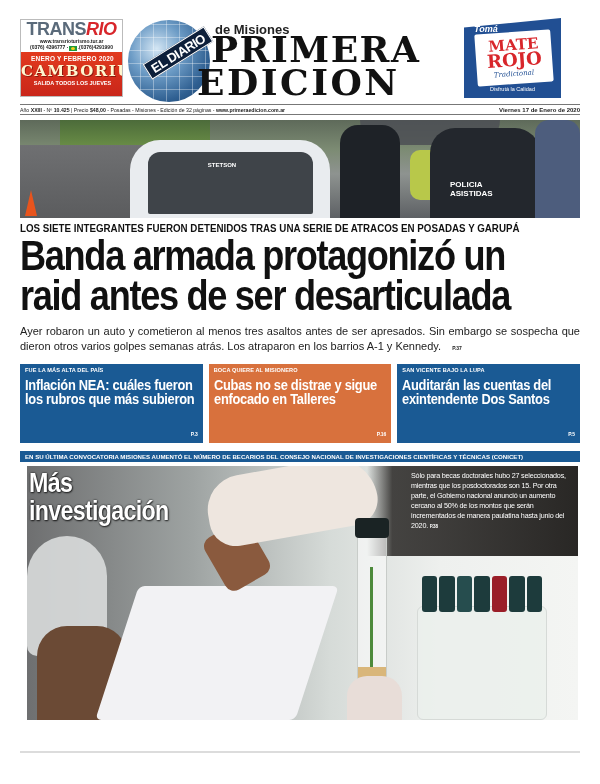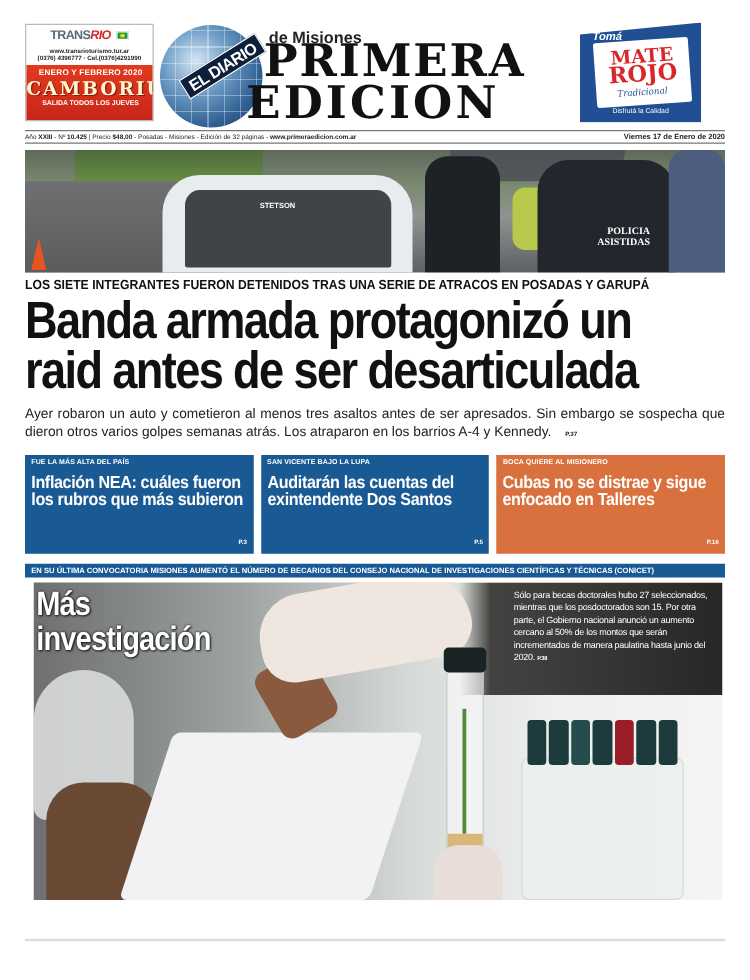--- a/index.html
+++ b/index.html
@@ -4,21 +4,21 @@
 <style>
   * { box-sizing: border-box; margin: 0; padding: 0; }
   html, body { width: 600px; height: 784px; background: #ffffff; overflow: hidden; }
   body { font-family: "Liberation Sans", sans-serif; color: #111; position: relative; }
 
   
   .masthead { position: absolute; left: 0; top: 0; width: 600px; height: 100px; }
 
   .ad-left { position: absolute; left: 20px; top: 19px; width: 103px; height: 78px;
     background: #fff; border: 1px solid #bbb; overflow: hidden; }
-  .ad-left .logo { height: 18px; text-align: center; font-weight: bold; font-size: 10px;
+  .ad-left .logo { height: 18px; text-align: center; font-weight: bold; font-size: 18px;
     letter-spacing: -0.5px; line-height: 18px; position: relative; }
   .ad-left .logo .t1 { color: #5a6a7a; }
   .ad-left .logo .t2 { color: #d8262b; font-style: italic; }
   .ad-left .flag { display: inline-block; width: 10px; height: 7px; background: #1c9a3c; border: 1px solid #fff;
     vertical-align: middle; margin-left: 2px; position: relative; }
   .ad-left .flag::after { content: ""; position: absolute; left: 2px; top: 1px; width: 4px; height: 3px; background: #f5d21a; border-radius: 50%; }
   .ad-left .contact { font-size: 5px; text-align: center; color: #222; line-height: 6px; font-weight: bold; }
   .ad-left .red { position: absolute; left: 0; top: 32px; width: 103px; height: 46px;
     background: linear-gradient(#e23a1e, #c8251a); text-align: center; color: #fff; }
   .ad-left .dates { font-size: 6.5px; font-weight: bold; padding-top: 3px; letter-spacing: 0.2px; }
@@ -73,21 +73,21 @@
   .hero .window { position: absolute; left: 128px; top: 32px; width: 165px; height: 62px; background: #3f4449;
     border-radius: 12px 12px 2px 2px; }
   .hero .sticker { position: absolute; left: 162px; top: 42px; width: 80px; height: 8px; font-size: 6px; color: #fff;
     font-weight: bold; text-align: center; }
   .hero .cone { position: absolute; left: 5px; top: 70px; width: 0; height: 0; border-left: 6px solid transparent;
     border-right: 6px solid transparent; border-bottom: 26px solid #e8541d; }
   .hero .officer1 { position: absolute; left: 320px; top: 5px; width: 60px; height: 93px; background: #1e2227; border-radius: 18px 18px 0 0; }
   .hero .umbrella { position: absolute; left: 340px; top: 0; width: 140px; height: 25px; background: #4c4f55; border-radius: 0 0 60px 60px; opacity: 0.85; }
   .hero .yellowvest { position: absolute; left: 390px; top: 30px; width: 40px; height: 50px; background: #b8c84a; border-radius: 10px; }
   .hero .officer2 { position: absolute; left: 410px; top: 8px; width: 110px; height: 90px; background: #23272d; border-radius: 25px 25px 0 0; }
-  .hero .vest-text { position: absolute; left: 430px; top: 60px; font-size: 8px; color: #fff; font-weight: bold; line-height: 9px; text-align: right; width: 70px; font-family: Liberation Serif, serif; }
+  .hero .vest-text { position: absolute; left: 430px; top: 60px; font-size: 8px; color: #fff; font-weight: bold; line-height: 9px; text-align: left; width: 70px; }
   .hero .officer3 { position: absolute; left: 515px; top: 0; width: 45px; height: 98px; background: #4d5d7d; border-radius: 14px 14px 0 0; }
 
   
   .kicker { position: absolute; left: 20px; top: 222px; width: 560px; font-weight: bold; font-size: 10.5px;
     color: #111; letter-spacing: 0px; text-transform: uppercase; white-space: nowrap; transform: scaleX(0.93); transform-origin: left; }
   .headline { position: absolute; left: 20px; top: 236px; width: 580px; font-weight: bold; font-size: 42px;
     line-height: 40px; color: #111; letter-spacing: -1.5px; transform: scaleX(0.86); transform-origin: left; }
   .summary { position: absolute; left: 20px; top: 324px; width: 560px; font-size: 11px; line-height: 14.5px; color: #222;
     text-align: justify; }
   .summary .pg { font-size: 5px; font-weight: bold; margin-left: 8px; }
@@ -213,39 +213,39 @@
   </div>
   <div class="officer3"></div>
 </div>
 
 <div class="kicker">LOS SIETE INTEGRANTES FUERON DETENIDOS TRAS UNA SERIE DE ATRACOS EN POSADAS Y GARUPÁ</div>
 <h1 class="headline">
   <div>Banda armada protagonizó un</div>
   <div>raid antes de ser desarticulada</div>
 </h1>
 <p class="summary">
-  <span>Ayer robaron un auto y cometieron al menos tres asaltos antes de ser apresados. Sin embargo se sospecha que dieron otros varios golpes semanas atrás. Los atraparon en los barrios A-4 y Kennedy.</span>
+  <span>Ayer robaron un auto y cometieron al menos tres asaltos antes de ser apresados. Sin embargo se sospecha que dieron otros varios golpes semanas atrás. Los atraparon en los barrios A-1 y Kennedy.</span>
   <span class="pg">P.37</span>
 </p>
 
 <div class="teasers">
   <div class="teaser blue">
     <div class="tk">FUE LA MÁS ALTA DEL PAÍS</div>
     <div class="th">Inflación NEA: cuáles fueron los rubros que más subieron</div>
     <div class="tp">P.3</div>
   </div>
+  <div class="teaser orange">
+    <div class="tk">BOCA QUIERE AL MISIONERO</div>
+    <div class="th">Cubas no se distrae y sigue enfocado en Talleres</div>
+    <div class="tp">P.16</div>
+  </div>
   <div class="teaser blue">
     <div class="tk">SAN VICENTE BAJO LA LUPA</div>
     <div class="th">Auditarán las cuentas del exintendente Dos Santos</div>
     <div class="tp">P.5</div>
-  </div>
-  <div class="teaser orange">
-    <div class="tk">BOCA QUIERE AL MISIONERO</div>
-    <div class="th">Cubas no se distrae y sigue enfocado en Talleres</div>
-    <div class="tp">P.16</div>
   </div>
 </div>
 
 <div class="sci-kicker">EN SU ÚLTIMA CONVOCATORIA MISIONES AUMENTÓ EL NÚMERO DE BECARIOS DEL CONSEJO NACIONAL DE INVESTIGACIONES CIENTÍFICAS Y TÉCNICAS (CONICET)</div>
 <div class="sci-photo">
   <div class="darktop"></div>
   <div class="hairnet"></div>
   <div class="face"></div>
   <div class="coat"></div>
   <div class="arm"></div>

